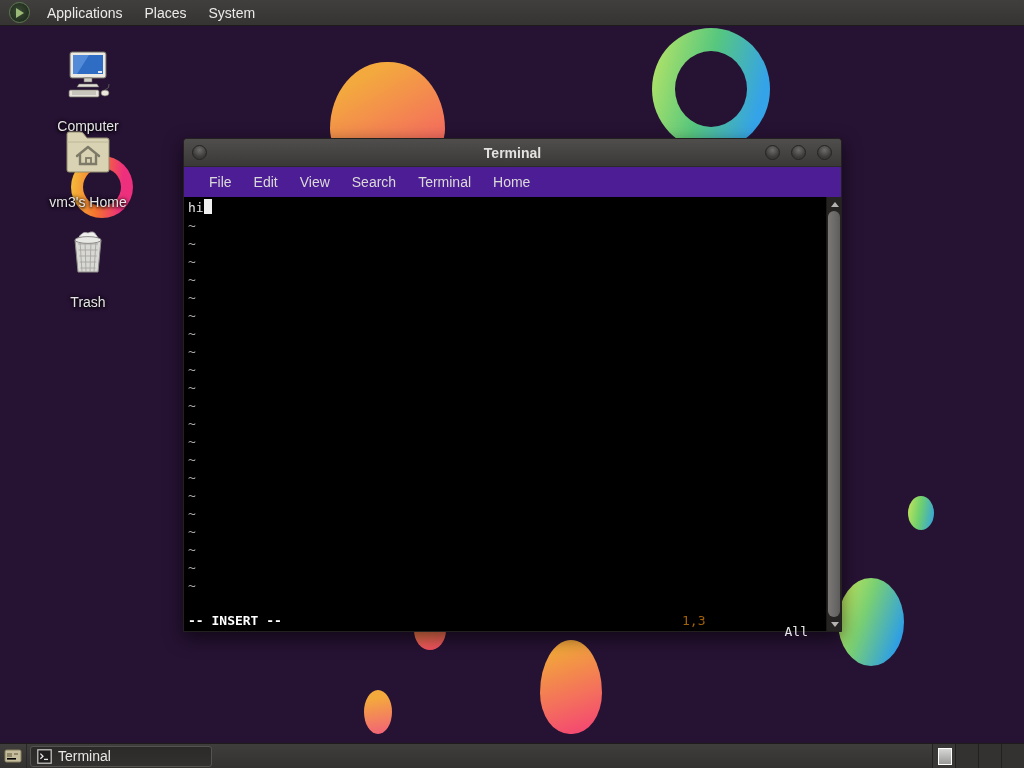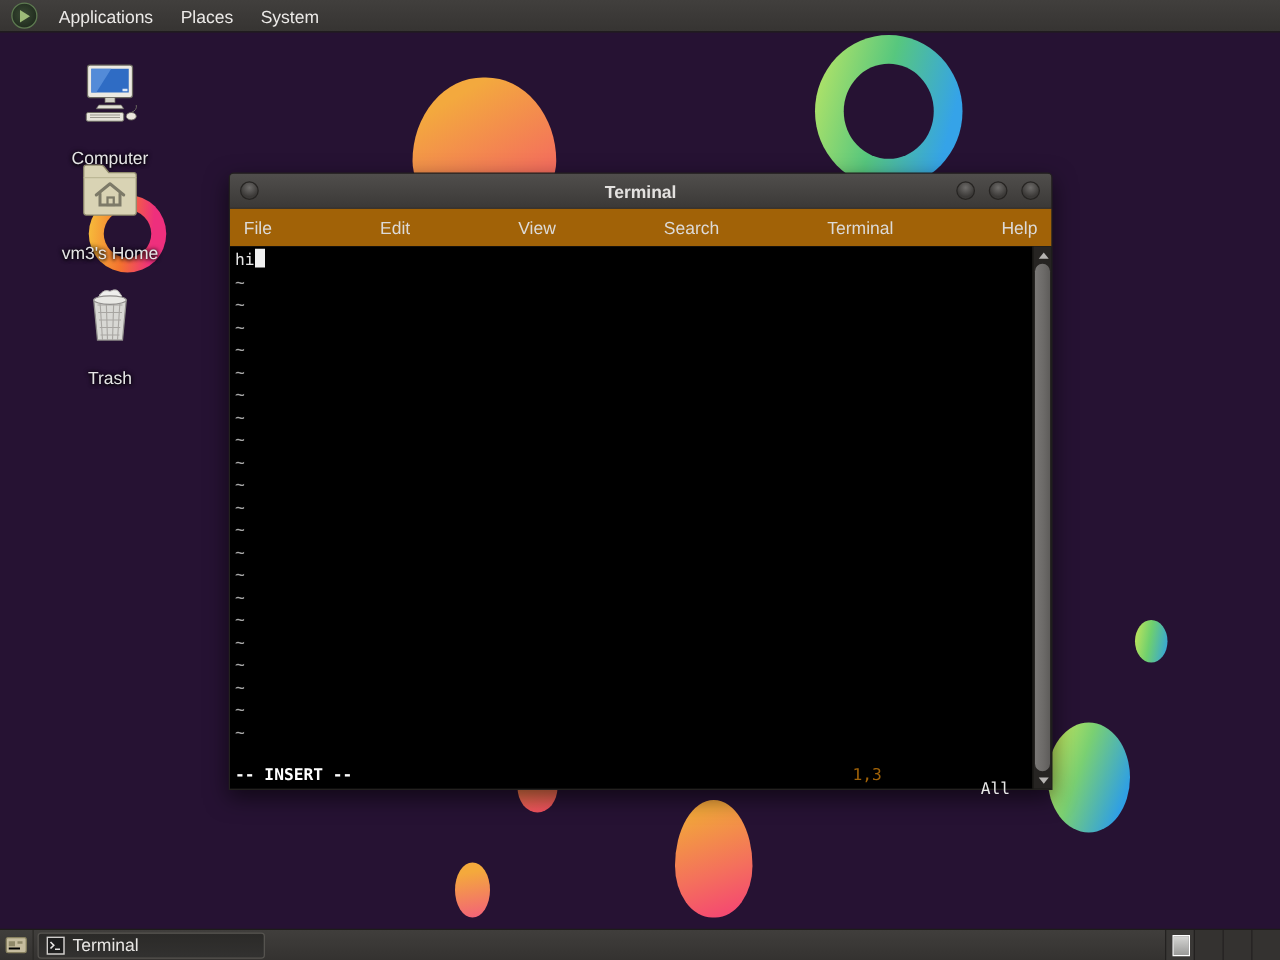--- a/index.html
+++ b/index.html
@@ -65,21 +65,21 @@
     background:#3c3a38; border:1px solid #23211f; border-radius:4px 4px 0 0;
     box-shadow:0 6px 18px rgba(0,0,0,.55); display:flex; flex-direction:column; }
   #titlebar { height:28px; background:linear-gradient(#504e4c,#3b3937); border-radius:3px 3px 0 0;
     display:flex; align-items:center; position:relative; border-bottom:1px solid #2c2a28; }
   .win-btn { width:15px; height:15px; border-radius:50%;
     background:radial-gradient(circle at 50% 32%, #6e6c6a, #3c3a38 65%);
     border:1px solid #262422; }
   #win-menu-btn { margin-left:8px; }
   #title-text { position:absolute; left:0; right:0; text-align:center; font-size:14px; font-weight:bold; color:#e3e1df; }
   #titlebar-controls { margin-left:auto; display:flex; gap:11px; margin-right:9px; z-index:2; }
-  #menubar { height:30px; background:#a16207; display:flex; align-items:center; padding-left:0;justify-content:space-between; }
+  #menubar { height:30px; background:#4c1d95; display:flex; align-items:center; padding-left:14px; }
   .menubar-item { padding:0 11px; font-size:14px; color:#dcdad8; height:30px; display:flex; align-items:center; }
 
   #term-body { flex:1; position:relative; background:#000; display:flex; }
   #vim-area { flex:1; position:relative; padding:2px 0 0 4px;
     font-family:"DejaVu Sans Mono", monospace; font-size:13px; line-height:18px; color:#e6e6e6; }
   #vim-line1 { white-space:pre; }
   .cursor-block { display:inline-block; width:8px; height:15px; background:#f0f0f0; vertical-align:-2px; }
   #vim-tildes div { color:#a8a8a8; }
   #vim-status { position:absolute; left:0; right:0; bottom:1px; height:18px; font-size:13px; }
   #vim-mode { position:absolute; left:4px; font-weight:bold; color:#fff; }
@@ -178,21 +178,21 @@
       <div class="win-btn"></div>
       <div class="win-btn"></div>
     </div>
   </div>
   <div id="menubar">
     <div class="menubar-item">File</div>
     <div class="menubar-item">Edit</div>
     <div class="menubar-item">View</div>
     <div class="menubar-item">Search</div>
     <div class="menubar-item">Terminal</div>
-    <div class="menubar-item">Help</div>
+    <div class="menubar-item">Home</div>
   </div>
   <div id="term-body">
     <div id="vim-area">
       <div id="vim-line1"><span>hi</span><span class="cursor-block"></span></div>
       <div id="vim-tildes">
           <div>~</div>
           <div>~</div>
           <div>~</div>
           <div>~</div>
           <div>~</div>

